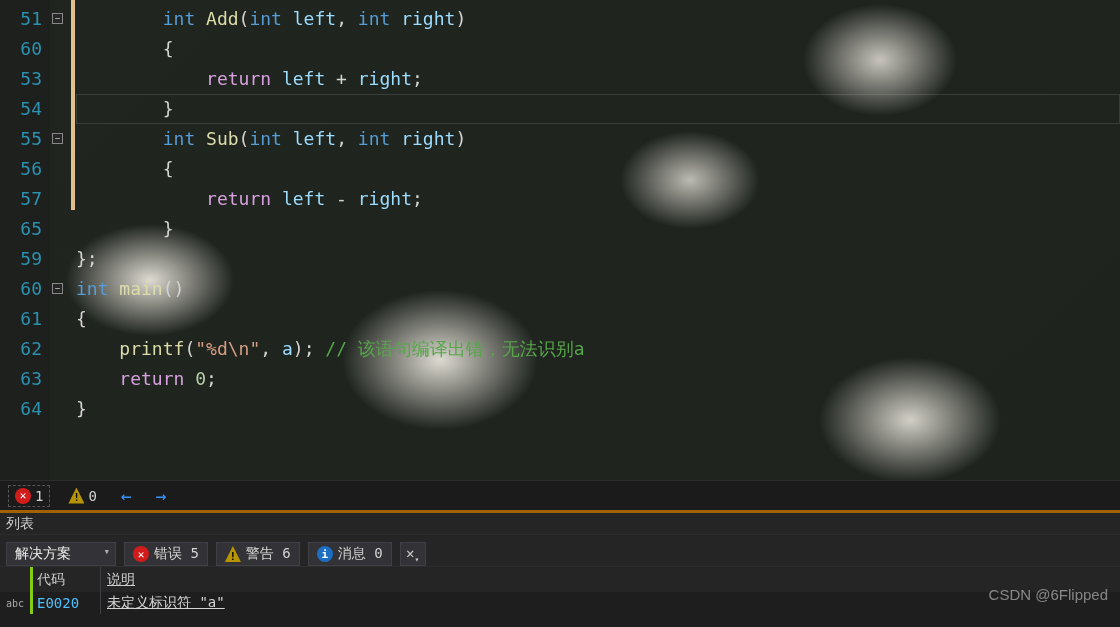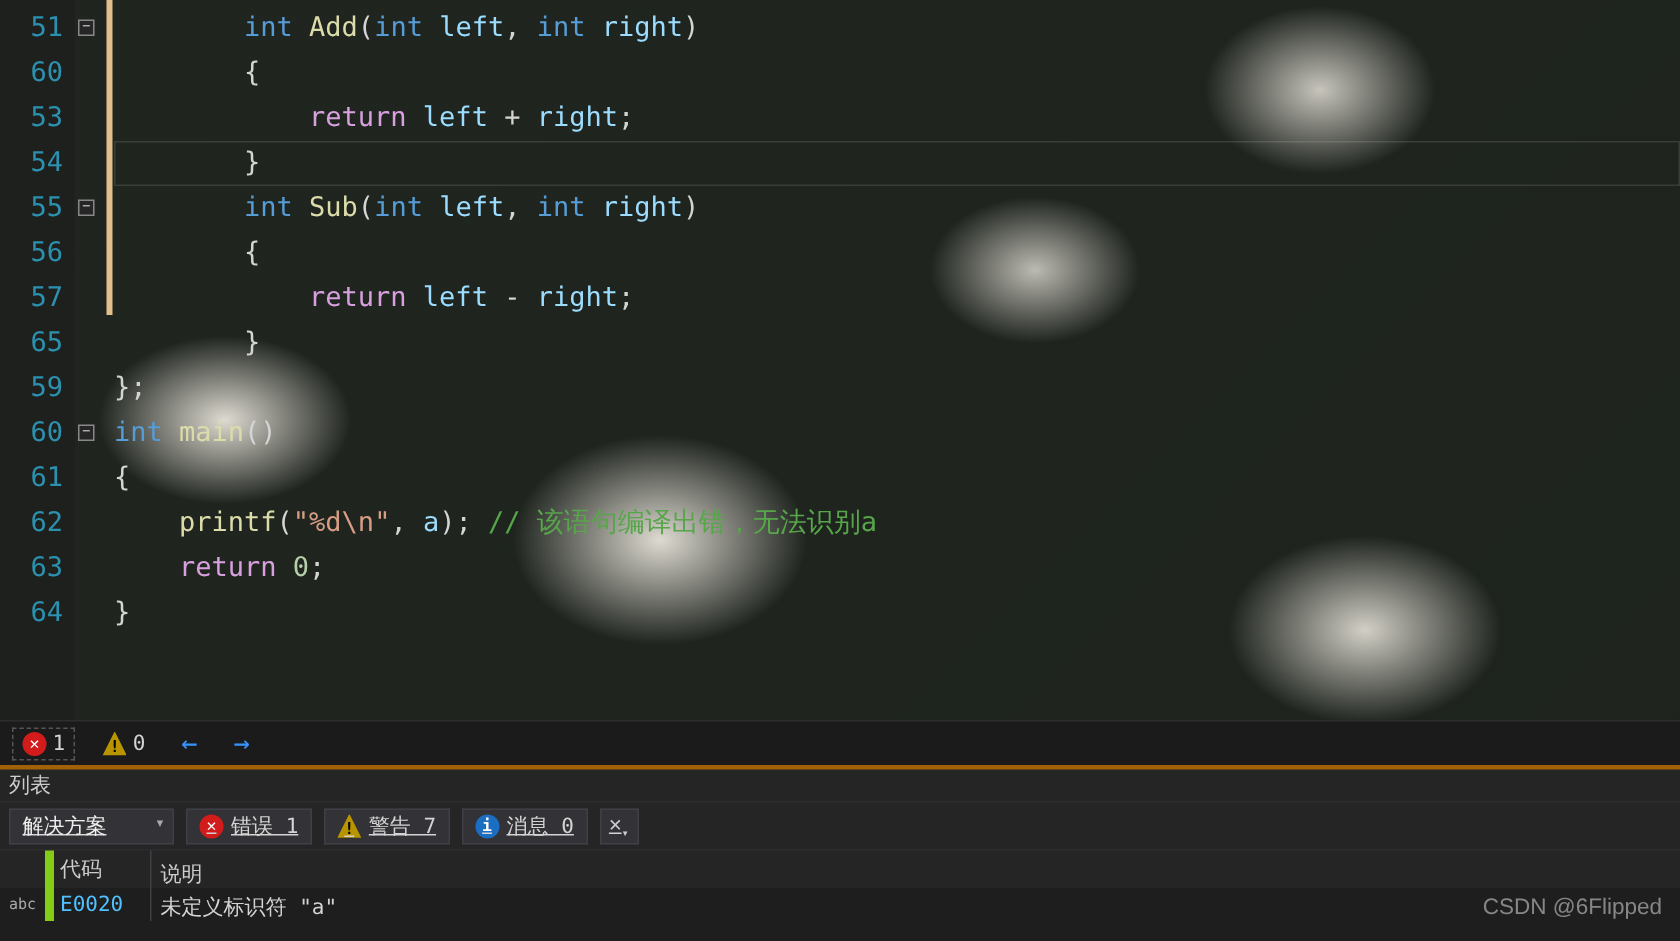--- a/index.html
+++ b/index.html
@@ -41,34 +41,34 @@
   .stat-item.err { border:1px dashed #555; }
   .icon-circle { width:16px; height:16px; border-radius:50%; display:inline-flex; align-items:center; justify-content:center; font-size:11px; font-weight:bold; color:#fff; }
   .ic-err { background:#d21c1c; }
   .ic-warn { background:#b89500; clip-path:polygon(50% 0,100% 100%,0 100%); border-radius:0; }
   .ic-warn span { position:relative; top:2px; color:#000; }
   .ic-info { background:#1b6ec2; }
   .arrow { color:#3794ff; font-size:18px; padding:0 6px; cursor:pointer; }
 
   .panel-title { height:24px; background:#252526; border-top:3px solid #a16207; font-size:14px; display:flex; align-items:center; padding:0 6px; color:#ccc; }
 
-  .filterbar { height:32px; background:#252526; border-top:1px solid #2d2d30; display:flex; align-items:center; gap:8px; padding:0 6px; font-size:14px;text-decoration:underline; }
+  .filterbar { height:32px; background:#252526; border-top:1px solid #2d2d30; display:flex; align-items:flex-end; gap:8px; padding:0 6px; font-size:14px; }
   .dropdown { background:#333337; border:1px solid #3f3f46; padding:2px 20px 2px 8px; position:relative; color:#eee; min-width:110px; }
   .dropdown::after { content:"▾"; position:absolute; right:5px; top:2px; color:#aaa; font-size:11px; }
   .filter-btn { display:flex; align-items:center; gap:5px; background:#333337; border:1px solid #3f3f46; padding:2px 8px; cursor:pointer; }
   .filter-toggle { width:26px; height:24px; background:#333337; border:1px solid #3f3f46; display:flex; align-items:center; justify-content:center; color:#ccc; }
 
   .list-header { height:26px; background:#252526; border-top:1px solid #2d2d30; display:flex; font-size:14px; color:#ccc; }
   .col-icon { width:30px; display:flex; align-items:center; justify-content:center; }
-  .col-code { width:70px; display:flex; align-items:center; padding-left:4px; border-left:6px solid #84cc16; }
-  .col-desc { flex:1; display:flex; align-items:flex-end; padding-left:6px; border-left:1px solid #3f3f46; }
+  .col-code { width:70px; display:flex; align-items:center; padding-left:4px; border-left:3px solid #84cc16; }
+  .col-desc { flex:1; display:flex; align-items:center; padding-left:6px; border-left:1px solid #3f3f46;text-decoration:underline; }
   .list-row { height:22px; background:#1e1e1e; display:flex; font-size:14px; }
   .list-row .col-code { color:#4fc1ff; }
   .list-row .col-icon { color:#aaa; font-size:10px; }
-  .watermark { position:absolute; right:12px; bottom:14px; color:rgba(220,220,220,0.55); font-size:15px; font-family:Arial,sans-serif; pointer-events:none; }
+  .watermark { position:absolute; right:12px; bottom:24px; color:rgba(220,220,220,0.55); font-size:15px; font-family:Arial,sans-serif; pointer-events:none; }
 </style>
 </head>
 <body>
 
 <div class="editor">
   <div class="gutter" id="gutter">
       <div>51</div>
       <div>60</div>
       <div>53</div>
       <div>54</div>
@@ -125,27 +125,27 @@
 <div class="panel-title">
   <span>列表</span>
 </div>
 
 <div class="filterbar">
   <div class="dropdown">
     <span>解决方案</span>
   </div>
   <div class="filter-btn">
     <span class="icon-circle ic-err">✕</span>
-    <span>错误 1</span>
+    <span>错误 5</span>
   </div>
   <div class="filter-btn">
     <span class="icon-circle ic-warn">
         <span>!</span>
       </span>
-    <span>警告 7</span>
+    <span>警告 6</span>
   </div>
   <div class="filter-btn">
     <span class="icon-circle ic-info">i</span>
     <span>消息 0</span>
   </div>
   <div class="filter-toggle">
     <span>✕<sub style="font-size:8px">▾</sub></span>
   </div>
 </div>
 

